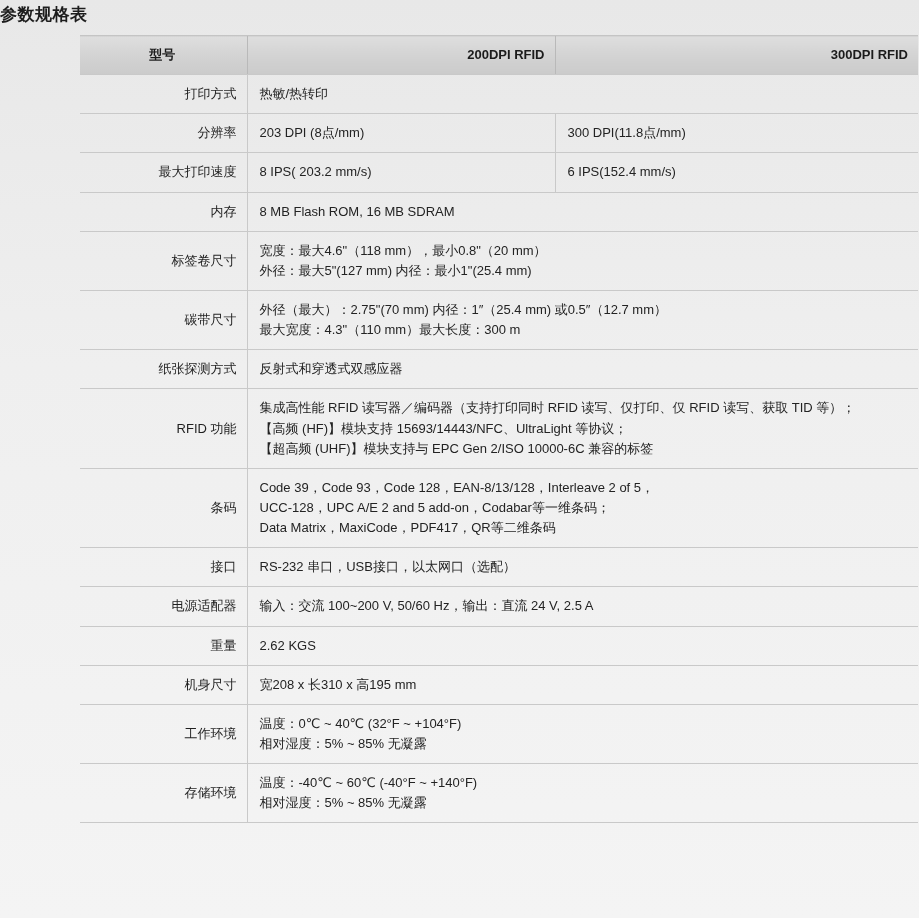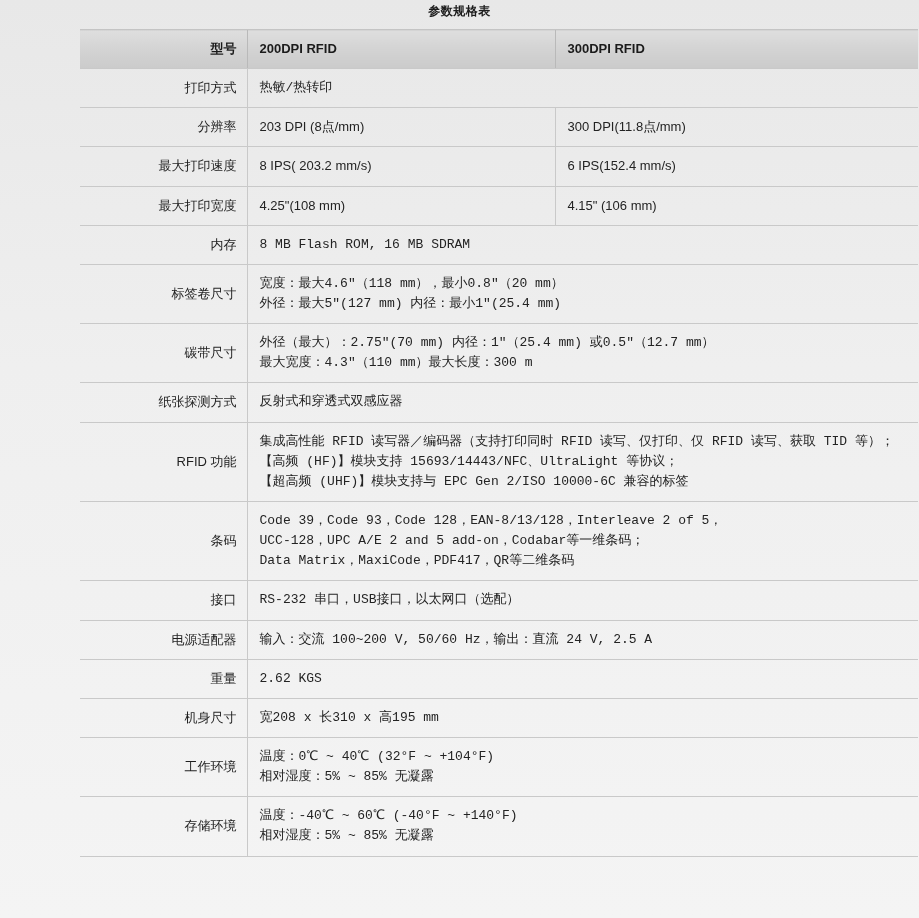--- a/index.html
+++ b/index.html
@@ -13,22 +13,21 @@
     font-family: "Liberation Sans", "DejaVu Sans", sans-serif;
     color: #231f20;
     -webkit-font-smoothing: antialiased;
   }
   .page {
     width: 919px;
     position: relative;
     box-sizing: border-box;
   }
   .doc-title {
-    text-align: center;
-    font-size: 12px;
+    font-size: 17px;
     font-weight: bold;
     color: #1d1d1d;
     padding: 3px 0 9px 0;
     letter-spacing: 0.5px;
   }
   table.spec {
     border-collapse: collapse;
     width: 838px;
     margin: 0 0 0 80px;
     table-layout: fixed;
@@ -41,48 +40,48 @@
     vertical-align: middle;
     padding: 9px 10px 9px 12px;
     font-size: 13px;
     line-height: 1.55;
     border-bottom: 1px solid #c9c9c9;
   }
   thead th {
     background: linear-gradient(to bottom, #dedede 0%, #d2d2d2 55%, #cbcbcb 100%);
     font-weight: bold;
     font-size: 14.5px;
-    text-align: left;
+    text-align: right;
     border-bottom: 1px solid #b4b4b4;
     border-top: 1px solid #c4c4c4;
     padding-top: 11px;
     padding-bottom: 11px;
     color: #1b1b1b;
   }
   thead th.label-head {
-    text-align: right;
+    text-align: center;
     padding-left: 8px;
   }
   thead th.sep {
     border-left: 1px solid #b9b9b9;
   }
   td.label {
     text-align: right;
     padding-left: 22px;
     color: #1f1f1f;
     white-space: nowrap;
   }
   td.val {
     color: #232323;
     border-left: 1px solid #c9c9c9;
   }
   td.val.span2 {
     border-left: 1px solid #c9c9c9;
   }
-  .nowrapline { display: block; font-family: Liberation Mono, monospace; }
+  .nowrapline { display: block; }
 </style>
 </head>
 <body>
 
 <div class="page">
 
   <div class="doc-title">参数规格表</div>
 
   <table class="spec">
     <colgroup>
@@ -108,25 +107,20 @@
           <td class="label">分辨率</td>
           <td class="val">203 DPI (8点/mm)</td>
           <td class="val">300 DPI(11.8点/mm)</td>
         </tr>
         <tr>
           <td class="label">最大打印速度</td>
           <td class="val">8 IPS( 203.2 mm/s)</td>
           <td class="val">6 IPS(152.4 mm/s)</td>
         </tr>
         <tr>
-          <td class="label">最大打印宽度</td>
-          <td class="val">4.25"(108 mm)</td>
-          <td class="val">4.15" (106 mm)</td>
-        </tr>
-        <tr>
           <td class="label">内存</td>
           <td class="val span2" colspan="2">
             <span class="nowrapline">8 MB Flash ROM, 16 MB SDRAM</span>
           </td>
         </tr>
         <tr>
           <td class="label">标签卷尺寸</td>
           <td class="val span2" colspan="2">
             <span class="nowrapline">宽度：最大4.6"（118 mm），最小0.8"（20 mm）</span>
             <span class="nowrapline">外径：最大5"(127 mm) 内径：最小1"(25.4 mm)</span>

